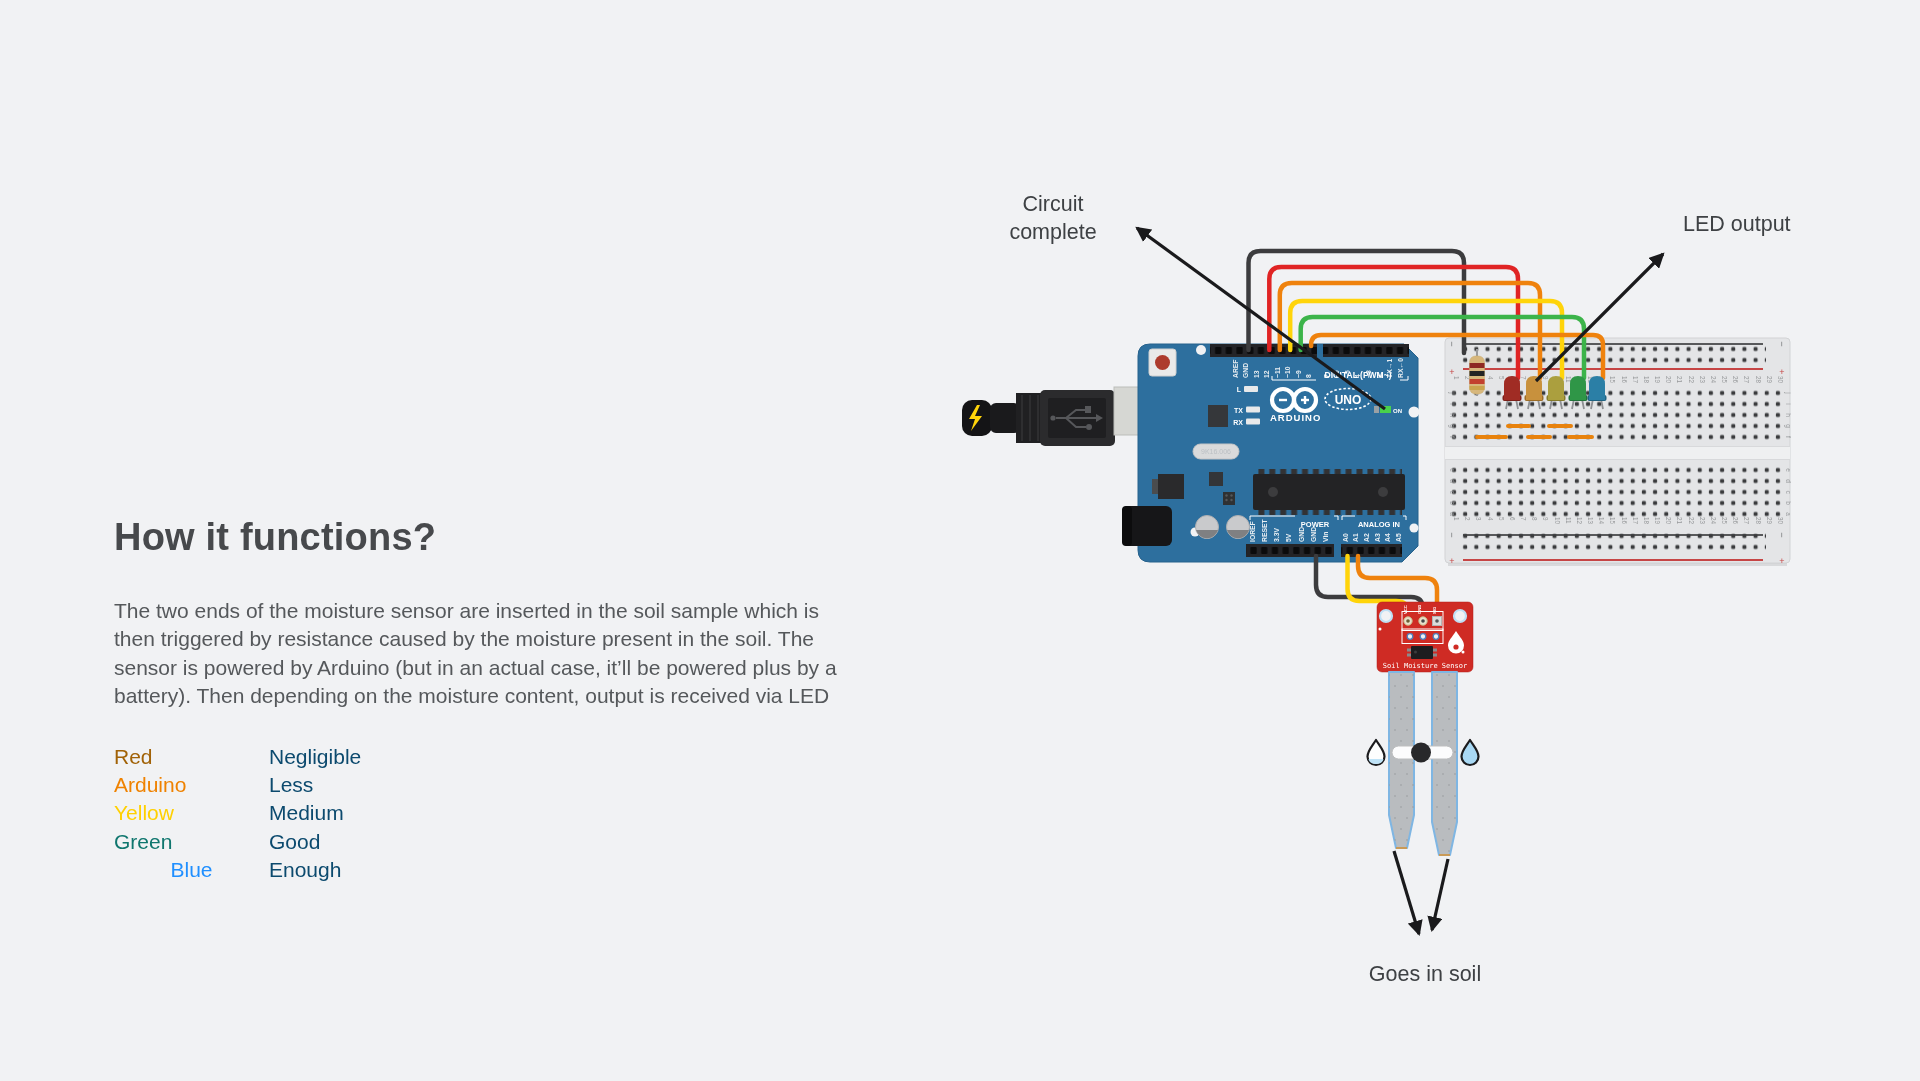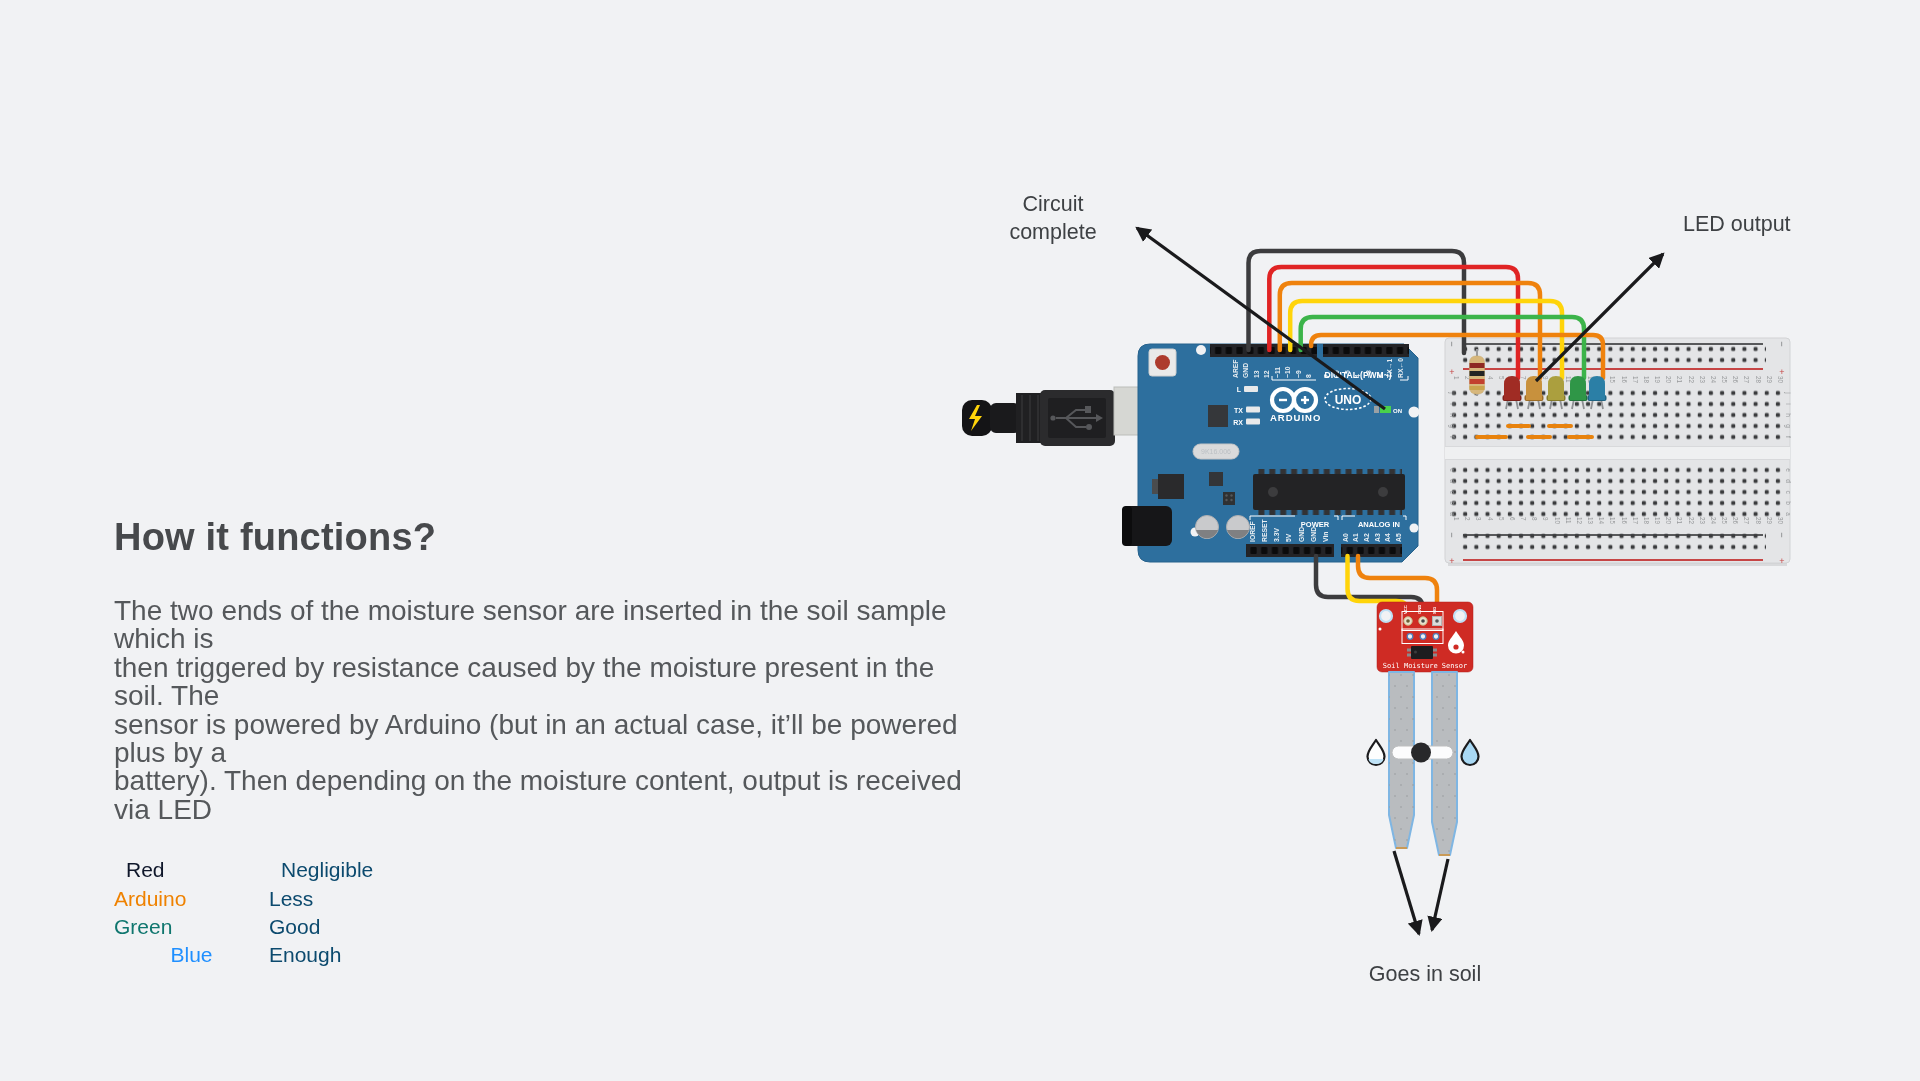--- a/index.html
+++ b/index.html
@@ -1,19 +1,19 @@
 <!DOCTYPE html>
 <html><head>
 <meta charset="utf-8">
 <style>
   html,body{margin:0;padding:0;background:#f1f2f4;font-family:"Liberation Sans",sans-serif;}
   .stage{position:relative;width:1920px;height:1081px;overflow:hidden;background:#f1f2f4;}
   .copy{position:absolute;left:114px;top:514px;width:850px;color:#55585b;}
   .copy h1{margin:0;font-size:38px;line-height:46px;font-weight:bold;color:#47494c;letter-spacing:0.2px;}
-  .para{margin-top:37px;font-size:28px;line-height:28.4px;color:#55585b;}
+  .para{margin-top:37px;font-size:21px;line-height:28.4px;color:#55585b;}
   .legend{margin-top:32px;font-size:21px;line-height:28.4px;}
   .legend-row{display:flex;}
   .legend-name{width:155px;}
   .legend-meaning{color:#0c4a6e;}
   svg{position:absolute;left:0;top:0;}
   text{font-family:"Liberation Sans",sans-serif;}
   g.pins text{fill:#e8eef2;font-size:6.8px;font-weight:bold;}
   g.bbnum text{fill:#96989a;font-size:6.3px;}
   g.bbletter text{fill:#96989a;font-size:6.5px;}
   g.sensorpins text{fill:#ffffff;font-size:4.2px;font-weight:bold;}
@@ -30,26 +30,30 @@
   <div class="copy">
     <h1>How it functions?</h1>
     <div class="para">
       <div>The two ends of the moisture sensor are inserted in the soil sample which is</div>
       <div>then triggered by resistance caused by the moisture present in the soil. The</div>
       <div>sensor is powered by Arduino (but in an actual case, it’ll be powered plus by a</div>
       <div>battery). Then depending on the moisture content, output is received via LED</div>
     </div>
     <div class="legend">
       <div class="legend-row">
-        <span class="legend-name" style="color: #0f172a; margin-left: 12px;">Red</span>
+        <span class="legend-name" style="color: #a16207;">Red</span>
         <span class="legend-meaning">Negligible</span>
       </div>
       <div class="legend-row">
         <span class="legend-name" style="color: rgb(239, 130, 0);">Arduino</span>
         <span class="legend-meaning">Less</span>
+      </div>
+      <div class="legend-row">
+        <span class="legend-name" style="color: rgb(255, 208, 0);">Yellow</span>
+        <span class="legend-meaning">Medium</span>
       </div>
       <div class="legend-row">
         <span class="legend-name" style="color: #0f766e;">Green</span>
         <span class="legend-meaning">Good</span>
       </div>
       <div class="legend-row">
         <span class="legend-name" style="color: rgb(31, 143, 255); text-align: center;">Blue</span>
         <span class="legend-meaning">Enough</span>
       </div>
     </div>

